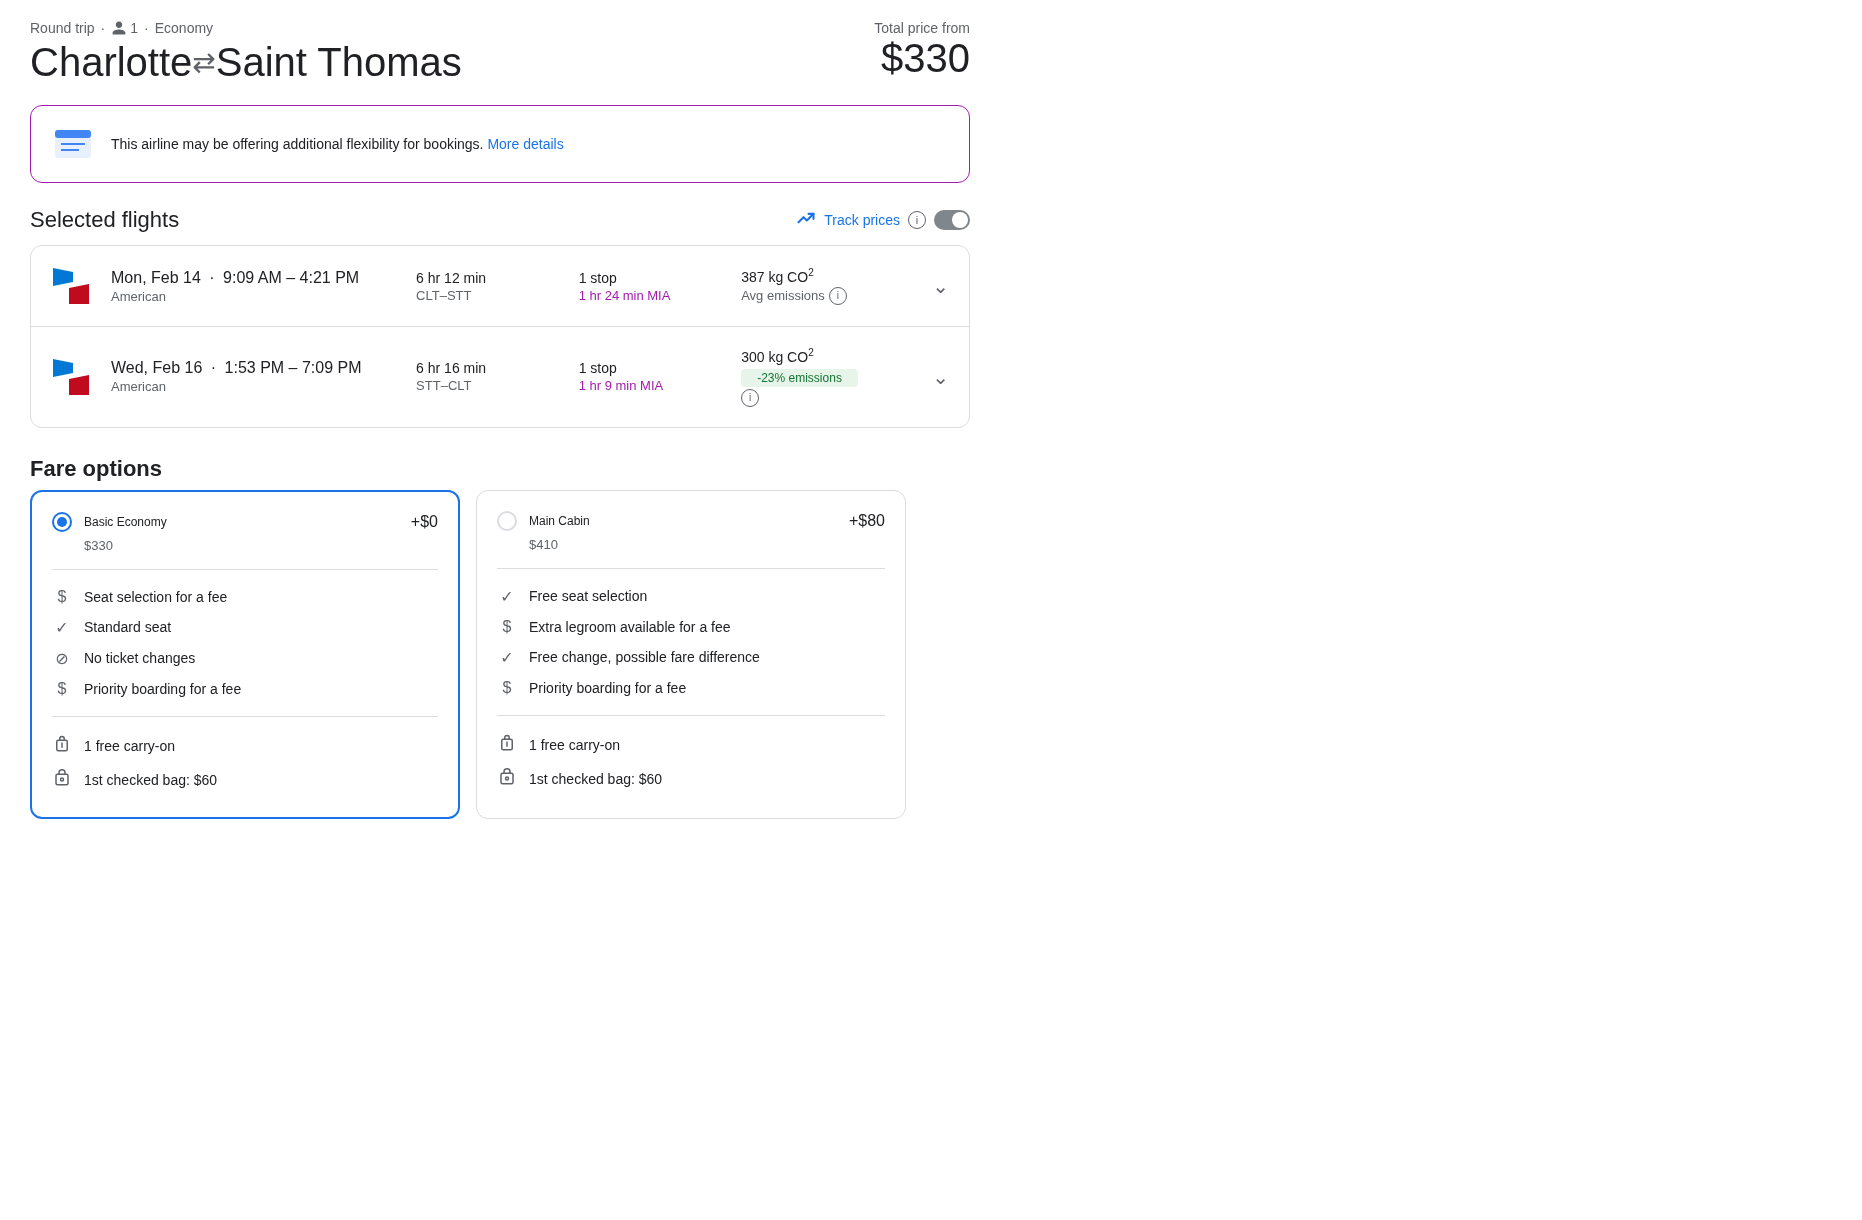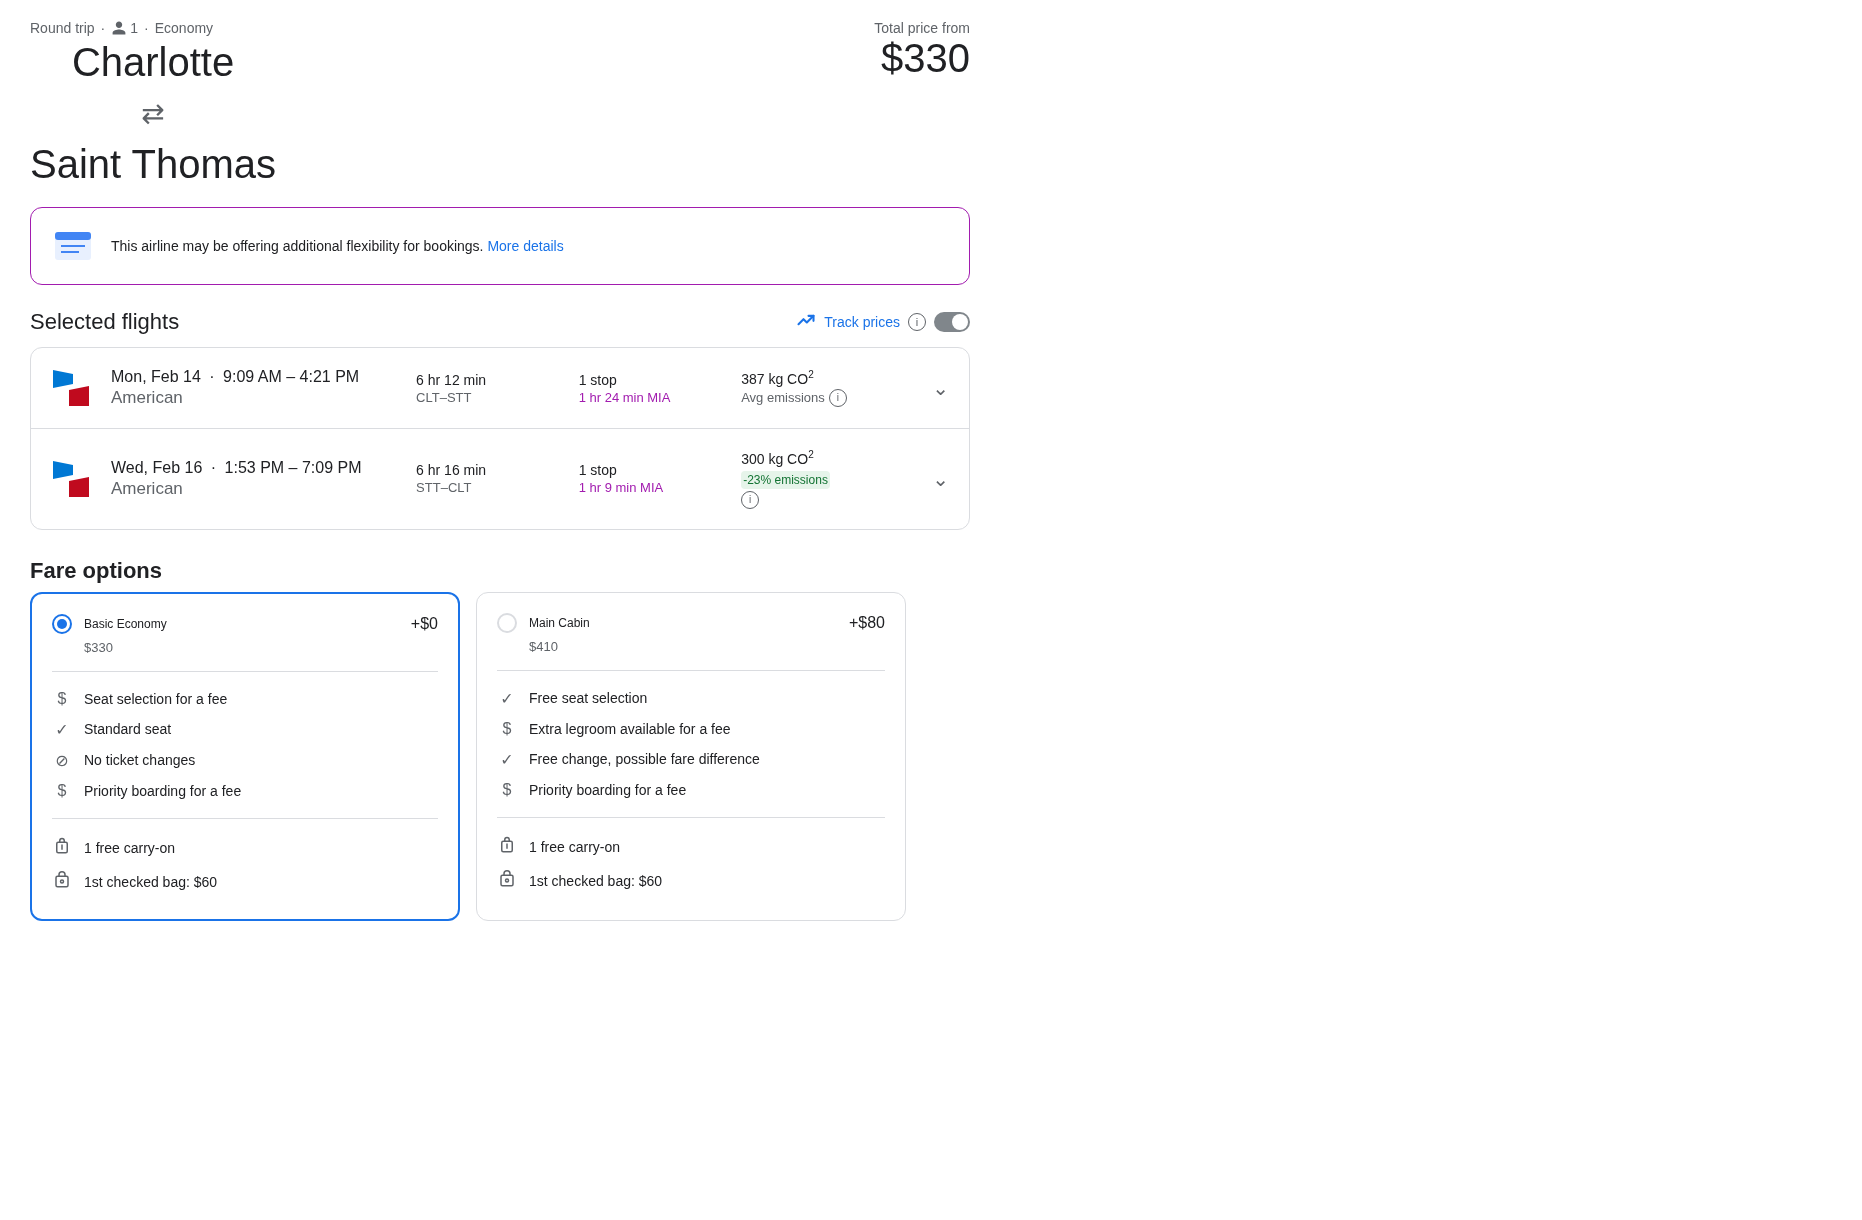--- a/index.html
+++ b/index.html
@@ -29,22 +29,21 @@
     }
 
     .trip-meta .dot { color: #5f6368; }
 
     .trip-title {
       font-size: 40px;
       font-weight: 400;
       color: #202124;
       display: flex;
       align-items: center;
-      gap: 12px;
-      flex-direction: column;
+      gap: 0;
     }
 
     .trip-title .arrow-icon {
       font-size: 28px;
       color: #5f6368;
     }
 
     .total-price-section {
       text-align: right;
     }
@@ -186,21 +185,21 @@
       flex: 2;
     }
 
     .flight-time {
       font-size: 16px;
       font-weight: 500;
       color: #202124;
     }
 
     .flight-airline {
-      font-size: 17px;
+      font-size: 13px;
       color: #5f6368;
       margin-top: 2px;
     }
 
     .flight-duration {
       flex: 1;
       text-align: left;
     }
 
     .duration-value {
@@ -247,21 +246,21 @@
       margin-top: 2px;
       display: flex;
       align-items: center;
       gap: 4px;
     }
 
     .emissions-badge {
       background: #e6f4ea;
       color: #137333;
       font-size: 12px;
-      padding: 2px 2px;
+      padding: 2px 16px;
       border-radius: 4px;
       font-weight: 500;
       display: inline-block;
       margin-top: 4px;
     }
 
     .chevron-down {
       color: #5f6368;
       font-size: 20px;
       cursor: pointer;

